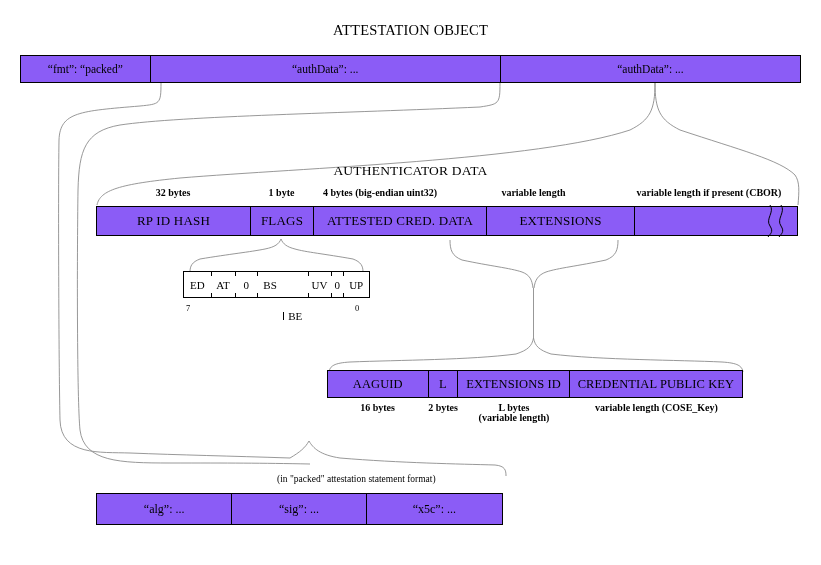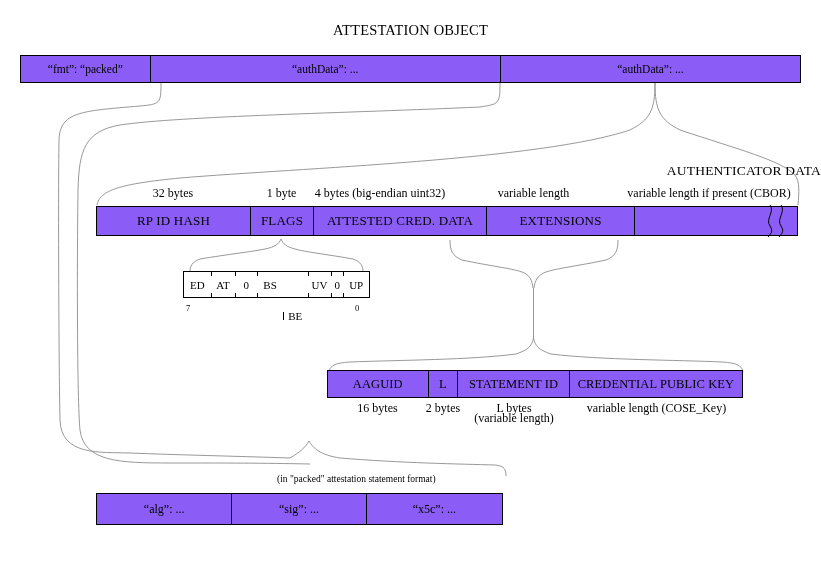--- a/index.html
+++ b/index.html
@@ -72,24 +72,25 @@
   }
   .strip > .cell:last-child { border-right: none; }
 
   .obj-cell { font-size: 11.5px; }
   .ad-cell  { font-size: 13px; letter-spacing: 0.2px; }
   .cred-cell{ font-size: 12.5px; letter-spacing: 0.1px; }
   .att-cell { font-size: 12px; }
 
   .caption {
     position: absolute;
-    font-size: 12px;
+    font-size: 10px;
     text-align: center;
     white-space: nowrap;
     line-height: 1.15;
+    font-weight: bold;
   }
 
   
   #flags-box {
     position: absolute;
     border: 1px solid #000000;
     box-sizing: border-box;
     background: #ffffff;
     display: flex;
   }
@@ -177,21 +178,21 @@
   <div class="layer">
 
     <div class="title abs" style="left:0; top:22px; width:821px;">ATTESTATION OBJECT</div>
 
     <div class="strip" id="obj-strip" style="left:20px; top:55px; width:781px; height:28px;">
       <div class="cell obj-cell" style="width:130px;">“fmt”: “packed”</div>
       <div class="cell obj-cell" style="width:351px;">“authData”: ...</div>
       <div class="cell obj-cell" style="width:300px;">“authData”: ...</div>
     </div>
 
-    <div class="section-title abs" style="left:0; top:163px; width:821px; text-align:right;">AUTHENTICATOR DATA</div>
+    <div class="section-title abs" style="left:0; top:163px; width:821px; text-align:center;">AUTHENTICATOR DATA</div>
 
     <div class="caption" style="left:96px; top:187px; width:154px;">32 bytes</div>
     <div class="caption" style="left:250px; top:187px; width:63px;">1 byte</div>
     <div class="caption" style="left:313px; top:187px; width:134px;">4 bytes (big-endian uint32)</div>
     <div class="caption" style="left:447px; top:187px; width:173px;">variable length</div>
     <div class="caption" style="left:620px; top:187px; width:178px;">variable length if present (CBOR)</div>
 
     <div class="strip" id="ad-strip" style="left:96px; top:206px; width:702px; height:30px;">
       <div class="cell ad-cell" style="width:154px;">RP ID HASH</div>
       <div class="cell ad-cell" style="width:63px;">FLAGS</div>
@@ -214,21 +215,21 @@
       <div class="bit" style="width:24px;">UV</div>
       <div class="bit" style="width:12px;">0</div>
       <div class="bit" style="width:26px;">UP</div>
     </div>
     <div class="bitnum" style="left:186px; top:303px;">7</div>
     <div class="bitnum" style="left:355px; top:303px;">0</div>
 
     <div class="strip" id="cred-strip" style="left:327px; top:370px; width:416px; height:28px;">
       <div class="cell cred-cell" style="width:101px;">AAGUID</div>
       <div class="cell cred-cell" style="width:30px;">L</div>
-      <div class="cell cred-cell" style="width:112px;">STATEMENT ID</div>
+      <div class="cell cred-cell" style="width:112px;">EXTENSIONS ID</div>
       <div class="cell cred-cell" style="width:173px;text-align:right;">CREDENTIAL PUBLIC KEY</div>
     </div>
 
     <div class="caption" style="left:327px; top:402px; width:101px;">16 bytes</div>
     <div class="caption" style="left:413px; top:402px; width:60px;">2 bytes</div>
     <div class="caption" style="left:458px; top:402px; width:112px;">L bytes</div>
     <div class="caption" style="left:458px; top:412px; width:112px;">(variable length)</div>
     <div class="caption" style="left:570px; top:402px; width:173px;">variable length (COSE_Key)</div>
 
     <div class="section-note abs" style="left:277px; top:474px;">(in "packed" attestation statement format)</div>

